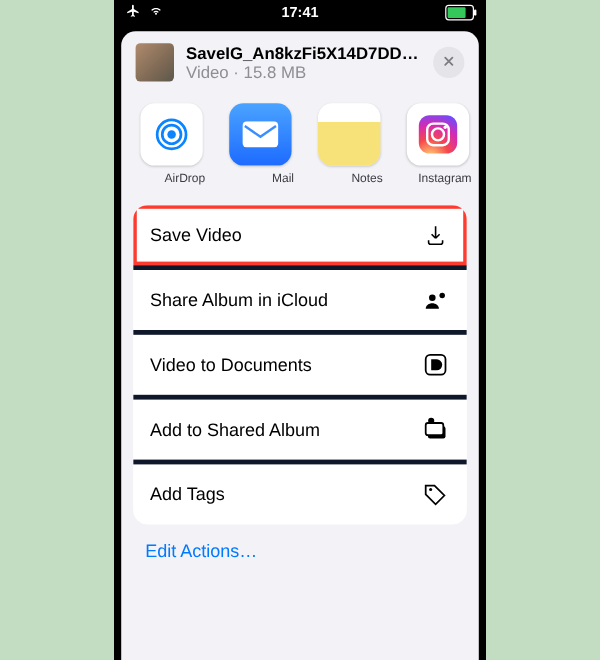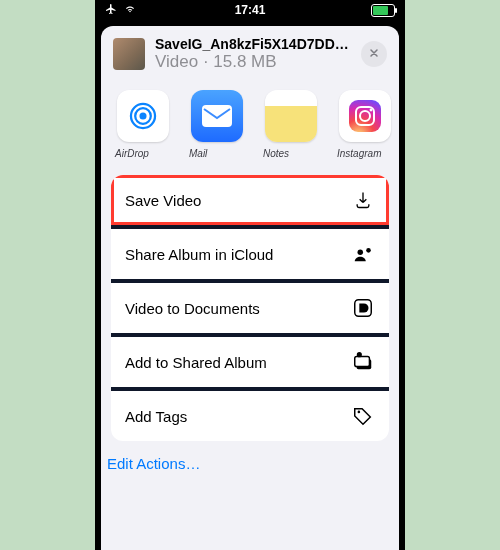--- a/index.html
+++ b/index.html
@@ -47,33 +47,33 @@
   .sheet-header {
     display: flex; align-items: center; gap: 10px;
     padding: 10px 12px;
   }
   .thumb {
     width: 32px; height: 32px; border-radius: 4px;
     background: linear-gradient(135deg,#b08b6e 0%, #7f6a55 60%, #5c574b 100%);
     flex: 0 0 auto;
   }
   .sheet-title { font-size: 14px; font-weight: 700; color:#000; white-space:nowrap; overflow:hidden; text-overflow:ellipsis; }
-  .sheet-sub   { font-size: 17px; color:#8e8e93; }
+  .sheet-sub   { font-size: 14px; color:#8e8e93; }
   .close-btn {
     margin-left: auto; width: 26px; height: 26px; flex: 0 0 auto;
     background: #e4e4e9; border: none; border-radius: 50%;
     display: flex; align-items: center; justify-content: center;
     padding:0; cursor:pointer;
   }
   .app-row {
     display: flex; gap: 18px;
     padding: 8px 14px 16px 14px;
     overflow: hidden;
   }
-  .app { width: 56px; text-align: left; flex: 0 0 auto; font-style: italic; }
+  .app { width: 56px; text-align: right; flex: 0 0 auto; }
   .app-tile {
     width: 52px; height: 52px; border-radius: 12px; margin: 0 auto 6px;
     display:flex; align-items:center; justify-content:center;
     box-shadow: 0 1px 2px rgba(0,0,0,.15);
   }
   .app-label { font-size: 10px; color:#3c3c43; white-space:nowrap; }
   .tile-airdrop { background:#fff; }
   .tile-mail    { background: linear-gradient(#4aa3ff,#1e6bff); }
   .tile-notes   { background: linear-gradient(#fff 0 30%, #f7e27a 30% 100%); }
   .tile-insta   { background:#fff; }
@@ -92,21 +92,21 @@
     position: relative;
   }
   .action:first-child { border-top: none; }
   .action .lbl { flex: 1; }
   .action .ico { width: 24px; height: 24px; display:flex; align-items:center; justify-content:center; color:#000; }
   .action.highlight:before {
     content:""; position:absolute; inset:0;
     border: 3px solid #ff3b30; pointer-events:none;
   }
   .edit-row {
-    padding: 14px 6px; font-size: 15px; color:#007aff; cursor:pointer;
+    padding: 14px 20px; font-size: 15px; color:#007aff; cursor:pointer;
   }
 </style>
 </head>
 <body>
 
 <div class="phone">
 
   <div class="statusbar">
     <div class="left">
       <span>

